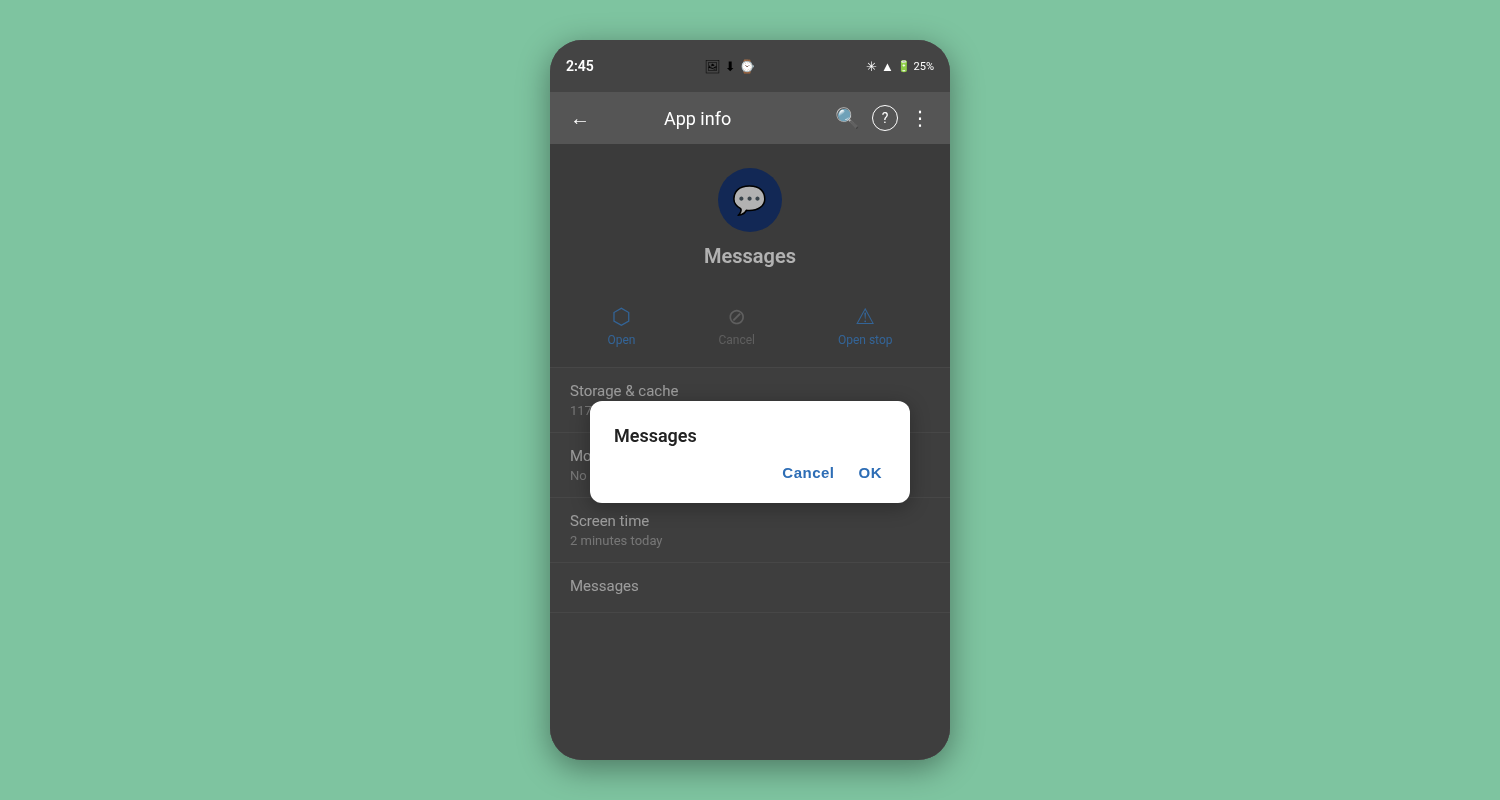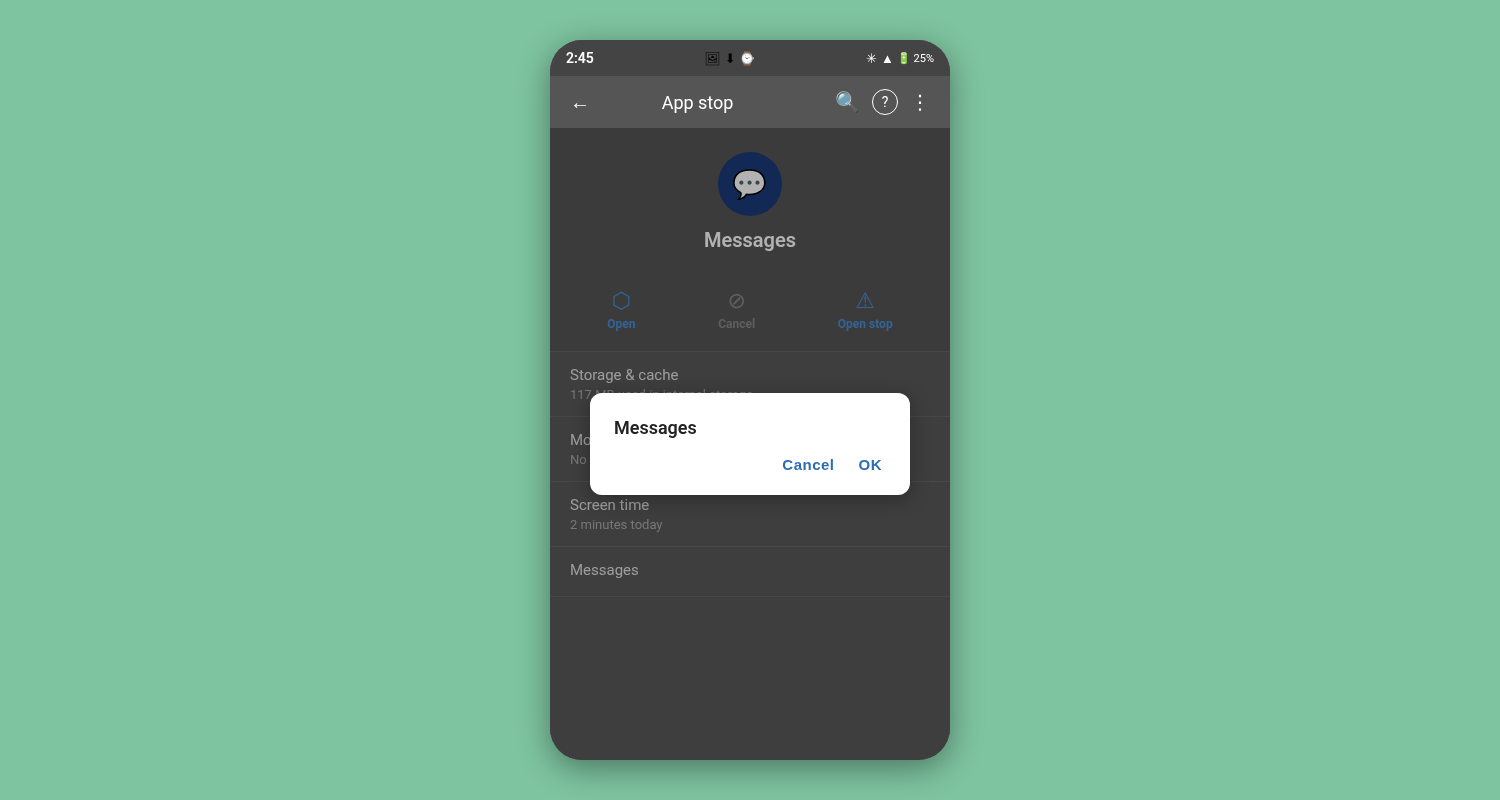--- a/index.html
+++ b/index.html
@@ -25,21 +25,21 @@
       box-shadow: 0 8px 32px rgba(0,0,0,0.4);
     }
 
     
     .status-bar {
       background: #444;
       padding: 9px 16px;
       display: flex;
       justify-content: space-between;
       align-items: center;
-      height: 36px;
+      height: 52px;
     }
 
     .status-time {
       color: #fff;
       font-size: 14px;
       font-weight: 600;
     }
 
     .status-icons {
       display: flex;
@@ -148,21 +148,21 @@
       cursor: pointer;
       padding: 4px 16px;
     }
 
     .action-btn-icon {
       font-size: 22px;
     }
 
     .action-btn-label {
       font-size: 12px;
-      font-weight: 700;
+      font-weight: 400;
     }
 
     .action-btn.active .action-btn-icon,
     .action-btn.active .action-btn-label {
       color: #4a90d9;
     }
 
     .action-btn.disabled .action-btn-icon,
     .action-btn.disabled .action-btn-label {
       color: #888;
@@ -273,21 +273,21 @@
       <span class="status-icon">✳</span>
       <span class="status-icon">▲</span>
       <span class="status-icon battery-icon">
         🔋<span>25%</span>
       </span>
     </div>
   </div>
 
   <div class="top-bar">
     <span class="top-bar-icon">←</span>
-    <span class="top-bar-title">App stop</span>
+    <span class="top-bar-title">App info</span>
     <div class="top-bar-actions">
       <span class="top-bar-icon">🔍</span>
       <span class="top-bar-icon" style="font-size:18px; border:1.5px solid #fff; border-radius:50%; width:26px; height:26px; display:flex; align-items:center; justify-content:center; font-size:14px;">?</span>
       <span class="top-bar-icon">⋮</span>
     </div>
   </div>
 
   <div class="app-content">
 
     <div class="app-header">

